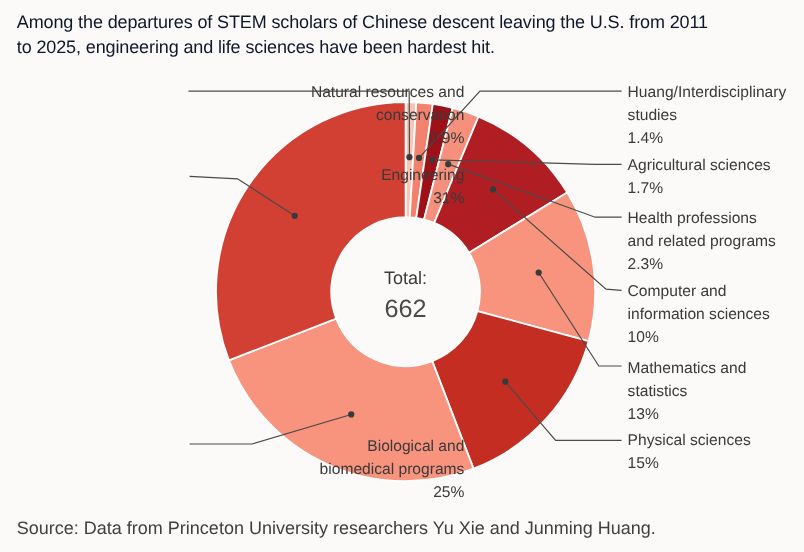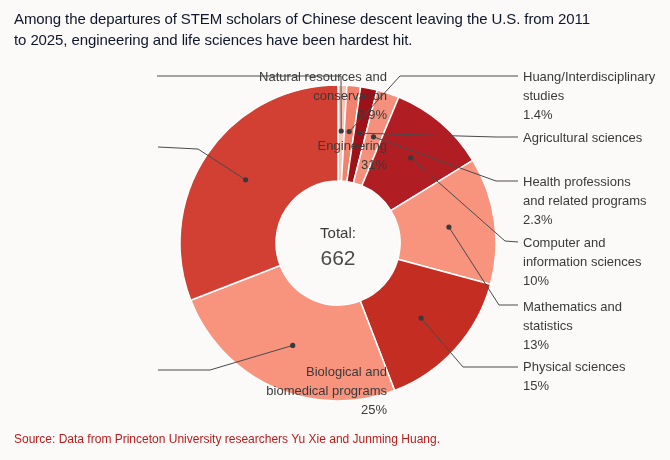--- a/index.html
+++ b/index.html
@@ -19,21 +19,21 @@
     position:absolute;font-size:13px;line-height:19px;color:#3a3a3a;
     white-space:nowrap;
   }
   .slice-label.right{text-align:right;}
   .center-label{
     position:absolute;left:258px;width:160px;text-align:center;color:#3a3a3a;
   }
   .center-label .t{top:224px;position:absolute;width:160px;font-weight:normal;font-size:15px;}
   .center-label .v{top:246px;position:absolute;width:160px;font-size:21px;color:#4a4a4a;}
   .source{
-    position:absolute;left:14px;top:432px;font-size:12px;color:#b91c1c;
+    position:absolute;left:14px;top:432px;font-size:15px;color:#404040;
   }
 </style>
 </head>
 <body>
 
 <div class="title">
   <div>Among the departures of STEM scholars of Chinese descent leaving the U.S. from 2011</div>
   <div>to 2025, engineering and life sciences have been hardest hit.</div>
 </div>
 
@@ -73,20 +73,21 @@
         <div>conservation</div>
         <div>0.9%</div>
       </div>
       <div class="slice-label" style="top: 67px; left: 523px;">
         <div>Huang/Interdisciplinary</div>
         <div>studies</div>
         <div>1.4%</div>
       </div>
       <div class="slice-label" style="top: 128px; left: 523px;">
         <div>Agricultural sciences</div>
+        <div>1.7%</div>
       </div>
       <div class="slice-label" style="top: 172px; left: 523px;">
         <div>Health professions</div>
         <div>and related programs</div>
         <div>2.3%</div>
       </div>
       <div class="slice-label" style="top: 233px; left: 523px;">
         <div>Computer and</div>
         <div>information sciences</div>
         <div>10%</div>

